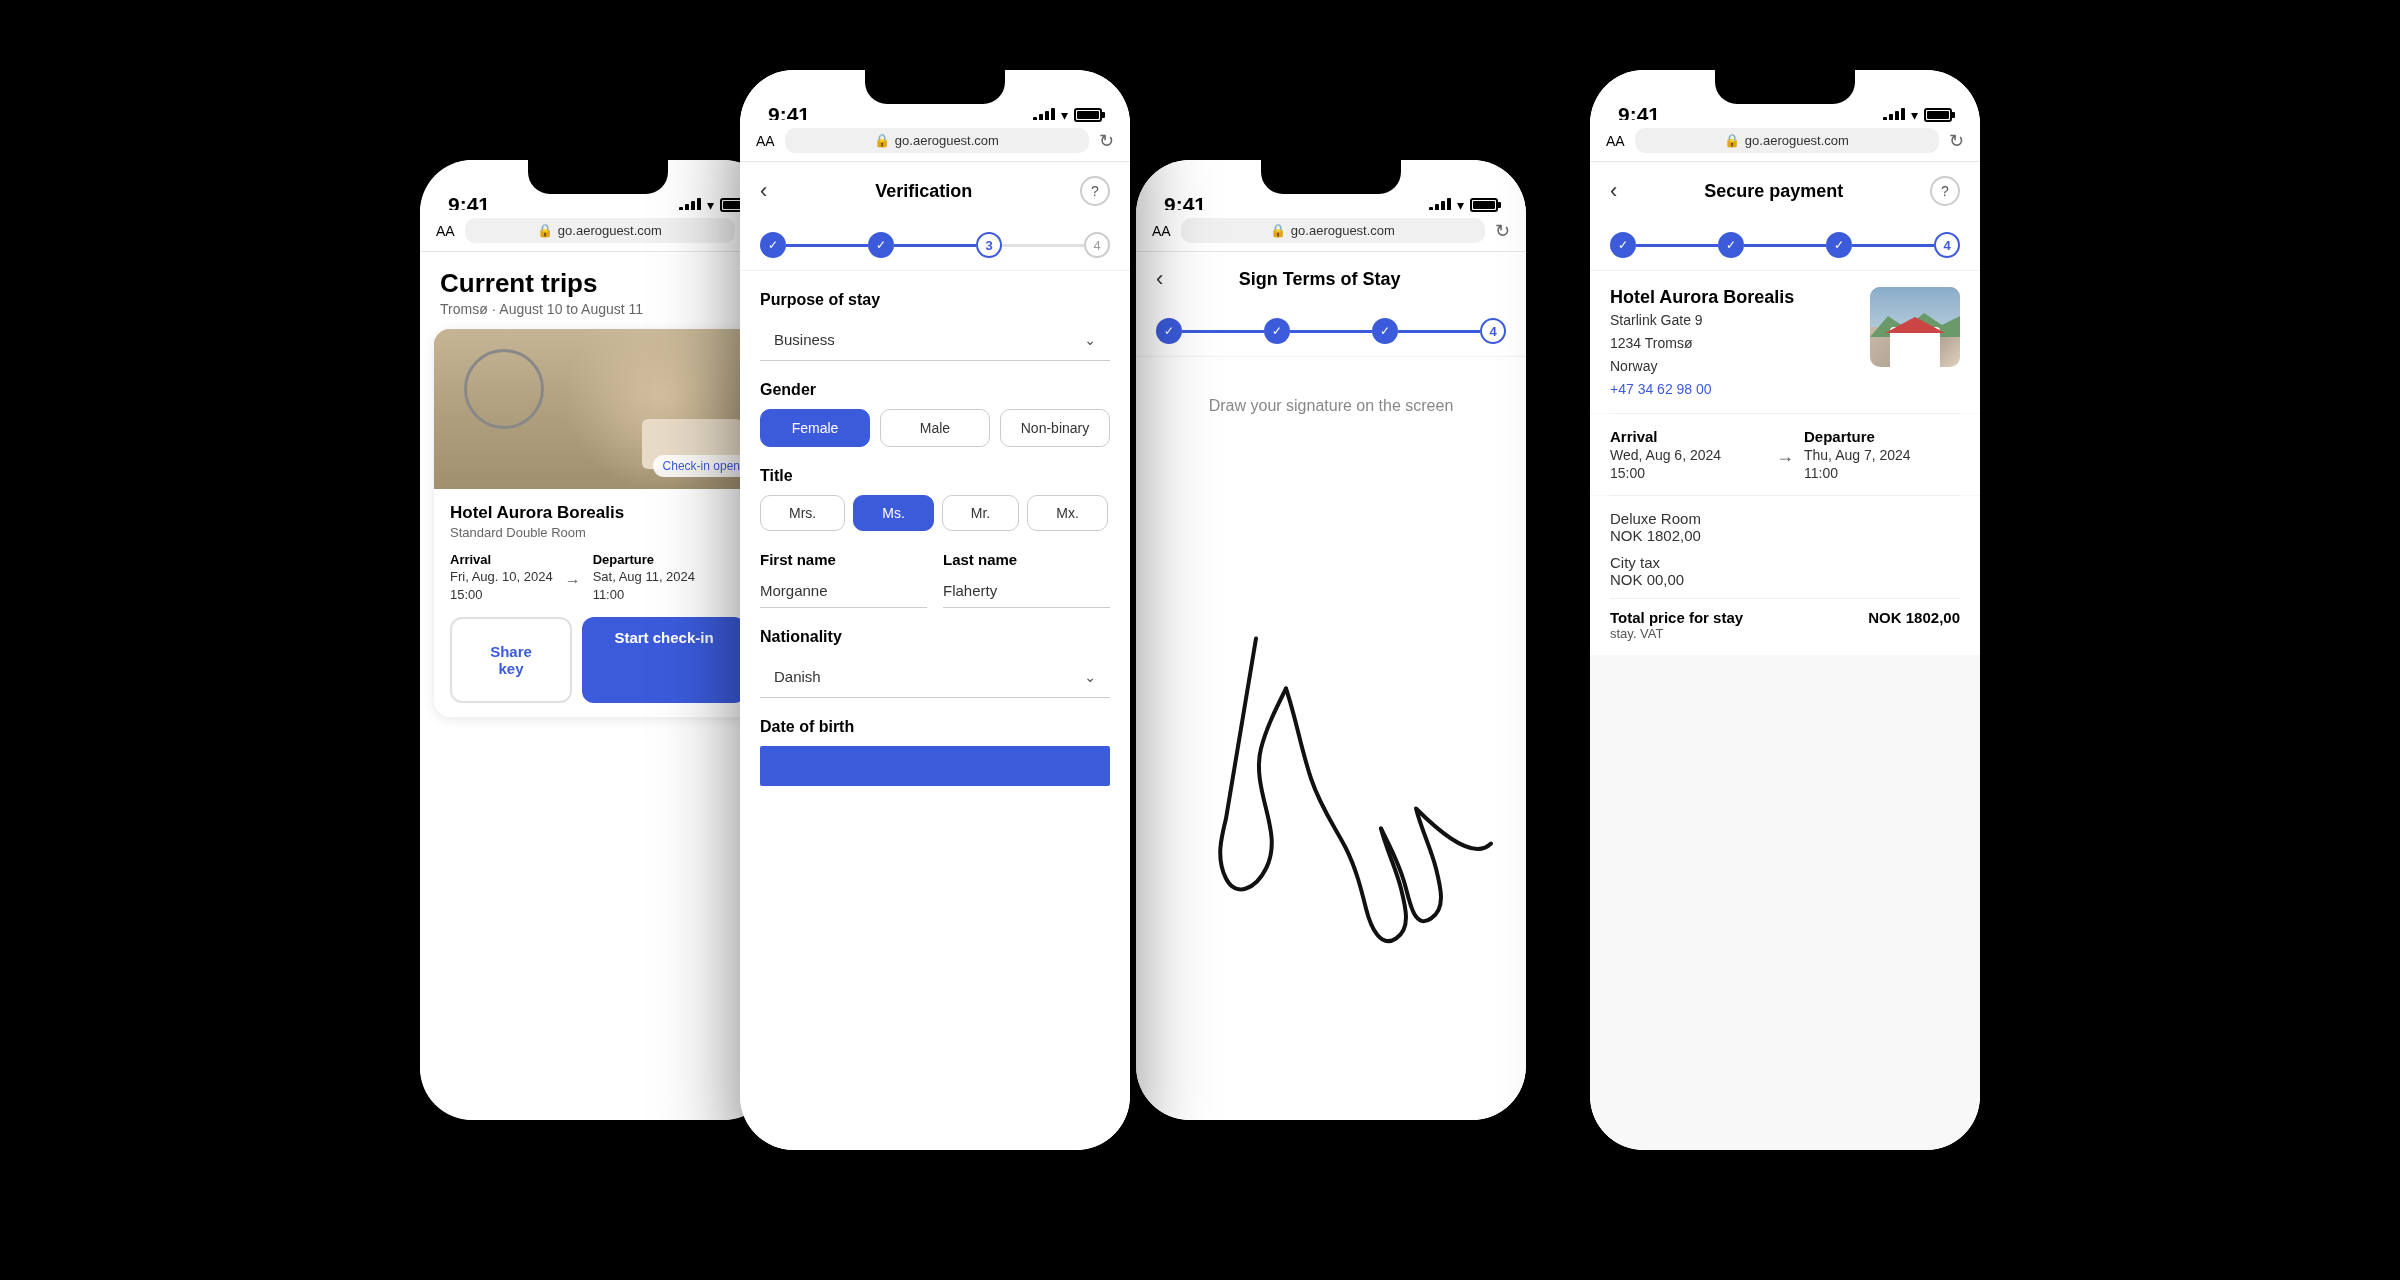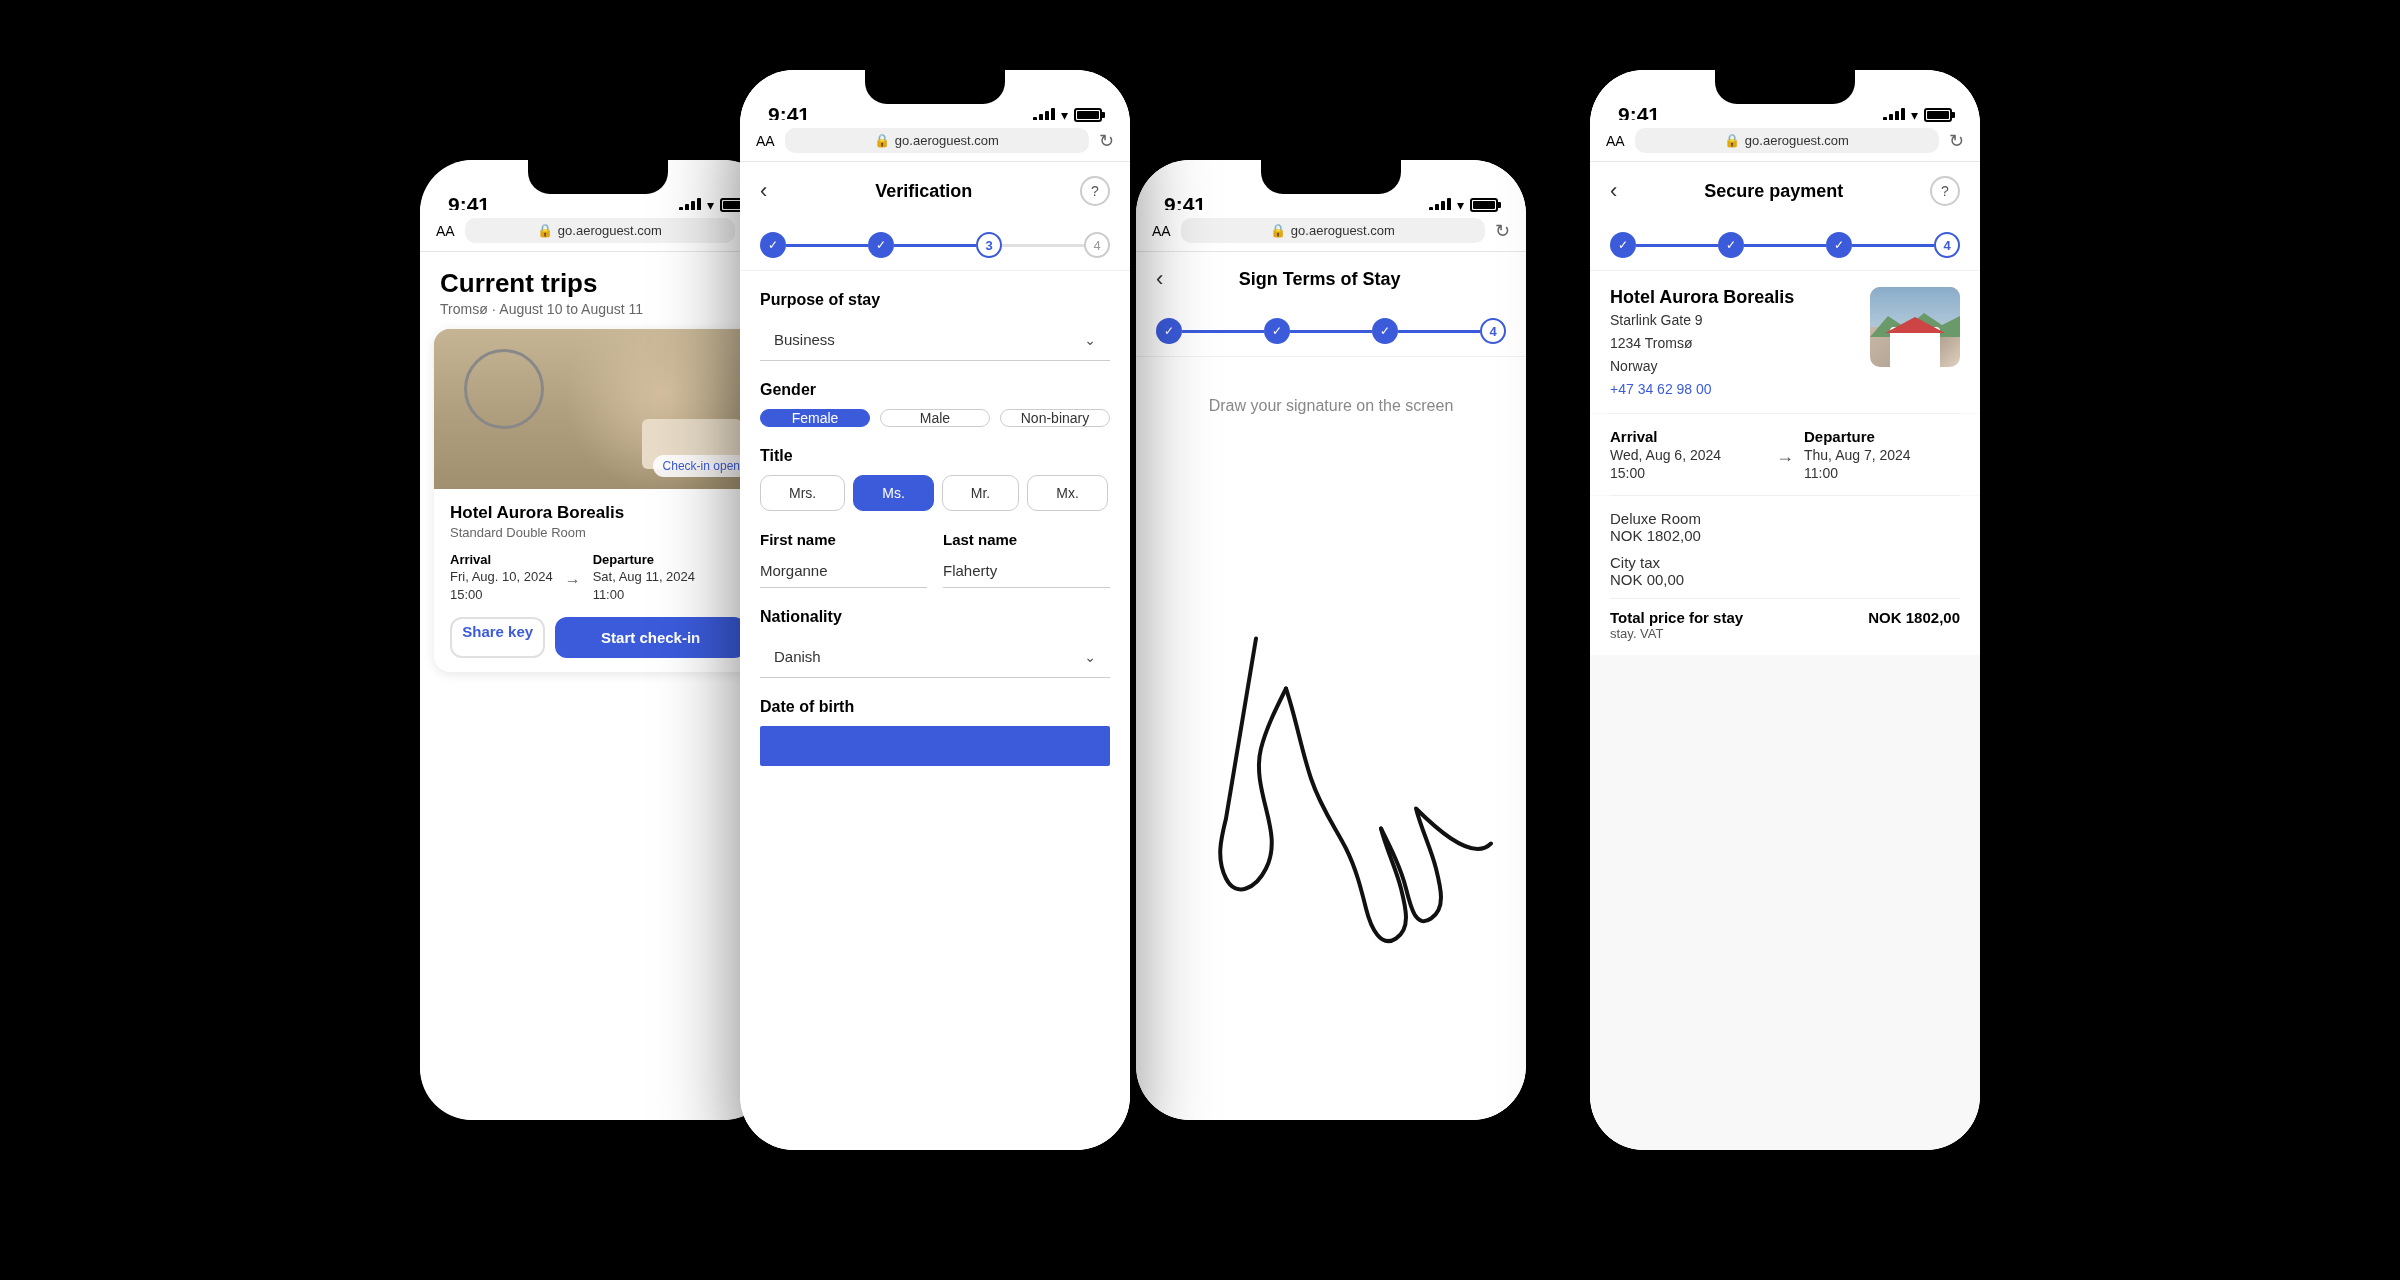--- a/index.html
+++ b/index.html
@@ -278,21 +278,21 @@
     }
 
     .hotel-buttons {
       display: flex;
       gap: 10px;
       margin-top: 14px;
     }
 
     .btn-share {
       flex: 1;
-      padding: 4px;
+      padding: 24px;
       border: 2px solid #e0e0e0;
       border-radius: 12px;
       background: #fff;
       font-size: 15px;
       font-weight: 600;
       color: #3b5bdb;
       text-align: center;
       cursor: pointer;
     }
 
@@ -441,20 +441,21 @@
       font-size: 14px;
     }
 
     .gender-buttons {
       display: flex;
       gap: 10px;
     }
 
     .gender-btn {
       flex: 1;
+      padding: 10px;
       border-radius: 10px;
       border: 1.5px solid #ccc;
       background: #fff;
       font-size: 14px;
       color: #333;
       text-align: center;
       cursor: pointer;
     }
 
     .gender-btn.active {

